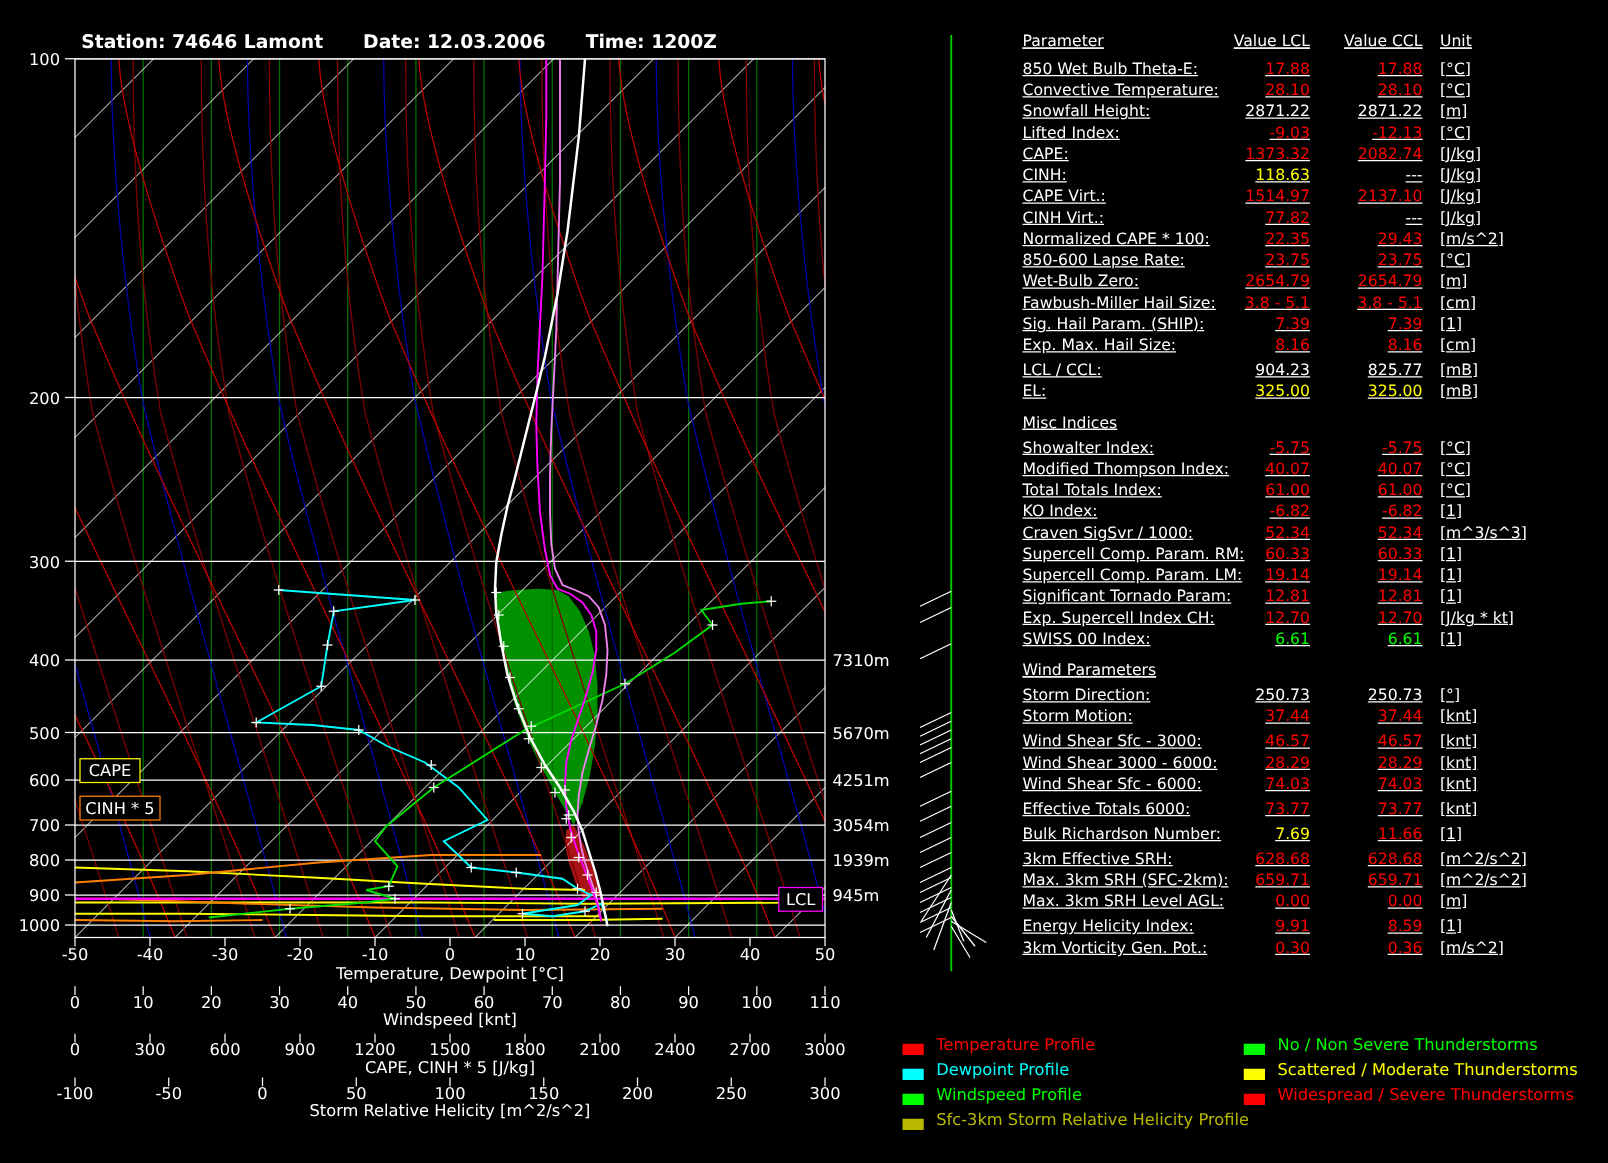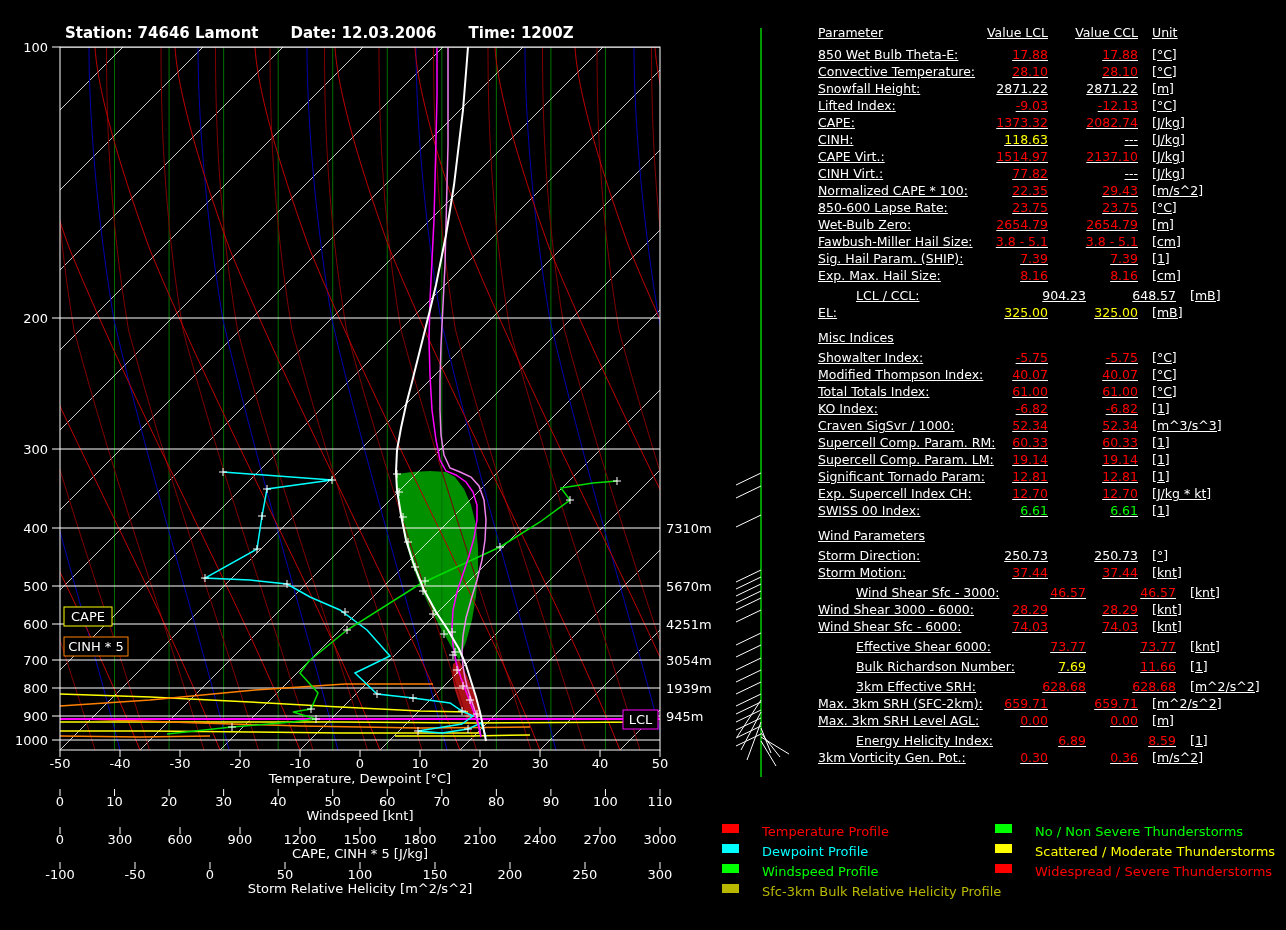--- a/index.html
+++ b/index.html
@@ -7,25 +7,25 @@
        font-family:"DejaVu Sans","Liberation Sans",sans-serif;color:#fff;}
   #hdr{position:absolute;left:65px;top:12px;font-size:15px;font-weight:bold;display:flex;gap:32px;white-space:nowrap;margin-top:12px;}
   #chart-svg{position:absolute;left:0;top:0;}
   #param-table{position:absolute;left:818px;top:24px;width:466px;font-size:12.5px;line-height:17px;white-space:nowrap;text-decoration:underline;}
   .trow{display:grid;grid-template-columns:142px 88px 90px auto;}
   .trow .v1,.trow .v2{text-align:right;}
   .trow .un{padding-left:14px;}
   .thead{margin-bottom:5px;}
   .thead span{text-decoration:underline;}
   .sect{text-decoration:underline;margin:8px 0 3px 0;}
-  .gap{margin-top:3px;margin-left:38px;}
+  .gap{margin-top:3px;}
   .vr{color:#ff0000}.vy{color:#ffff00}.vg{color:#00ff00}.vw{color:#ffffff}
   #legend-left{position:absolute;left:722px;top:824px;font-size:13px;}
   #legend-right{position:absolute;left:995px;top:824px;font-size:13px;}
-  .lrow{display:flex;align-items:flex-start;height:20px;gap:23px;white-space:nowrap;}
+  .lrow{display:flex;align-items:flex-end;height:20px;gap:10px;white-space:nowrap;}
   .sw{width:17px;height:9px;display:inline-block;flex:0 0 17px;}
   svg text{font-family:"DejaVu Sans","Liberation Sans",sans-serif;font-size:13px;fill:#fff;}
 </style>
 </head>
 <body>
 
 <div id="hdr">
   <span>Station: 74646 Lamont</span>
   <span>Date: 12.03.2006</span>
   <span>Time: 1200Z</span>
@@ -464,21 +464,21 @@
       </div>
       <div class="trow">
         <span class="vw">Exp. Max. Hail Size:</span>
         <span class="v1 vr">8.16</span>
         <span class="v2 vr">8.16</span>
         <span class="un vw">[cm]</span>
       </div>
       <div class="trow gap">
         <span class="vw">LCL / CCL:</span>
         <span class="v1 vw">904.23</span>
-        <span class="v2 vw">648.57</span>
+        <span class="v2 vw">825.77</span>
         <span class="un vw">[mB]</span>
       </div>
       <div class="trow">
         <span class="vw">EL:</span>
         <span class="v1 vy">325.00</span>
         <span class="v2 vy">325.00</span>
         <span class="un vw">[mB]</span>
       </div>
       <div class="sect">Misc Indices</div>
       <div class="trow">
@@ -566,21 +566,21 @@
         <span class="v2 vr">28.29</span>
         <span class="un vw">[knt]</span>
       </div>
       <div class="trow">
         <span class="vw">Wind Shear Sfc - 6000:</span>
         <span class="v1 vr">74.03</span>
         <span class="v2 vr">74.03</span>
         <span class="un vw">[knt]</span>
       </div>
       <div class="trow gap">
-        <span class="vw">Effective Shear 6000:</span>
+        <span class="vw">Effective Totals 6000:</span>
         <span class="v1 vr">73.77</span>
         <span class="v2 vr">73.77</span>
         <span class="un vw">[knt]</span>
       </div>
       <div class="trow gap">
         <span class="vw">Bulk Richardson Number:</span>
         <span class="v1 vy">7.69</span>
         <span class="v2 vr">11.66</span>
         <span class="un vw">[1]</span>
       </div>
@@ -597,21 +597,21 @@
         <span class="un vw">[m^2/s^2]</span>
       </div>
       <div class="trow">
         <span class="vw">Max. 3km SRH Level AGL:</span>
         <span class="v1 vr">0.00</span>
         <span class="v2 vr">0.00</span>
         <span class="un vw">[m]</span>
       </div>
       <div class="trow gap">
         <span class="vw">Energy Helicity Index:</span>
-        <span class="v1 vr">6.89</span>
+        <span class="v1 vr">9.91</span>
         <span class="v2 vr">8.59</span>
         <span class="un vw">[1]</span>
       </div>
       <div class="trow">
         <span class="vw">3km Vorticity Gen. Pot.:</span>
         <span class="v1 vr">0.30</span>
         <span class="v2 vr">0.36</span>
         <span class="un vw">[m/s^2]</span>
       </div>
     </div>
@@ -625,21 +625,21 @@
     <div class="lrow">
       <span class="sw" style="background: rgb(0, 255, 255);"></span>
       <span style="color: rgb(0, 255, 255);">Dewpoint Profile</span>
     </div>
     <div class="lrow">
       <span class="sw" style="background: rgb(0, 255, 0);"></span>
       <span style="color: rgb(0, 255, 0);">Windspeed Profile</span>
     </div>
     <div class="lrow">
       <span class="sw" style="background: rgb(184, 184, 0);"></span>
-      <span style="color: rgb(184, 184, 0);">Sfc-3km Bulk Relative Helicity Profile</span>
+      <span style="color: rgb(184, 184, 0);">Sfc-3km Storm Relative Helicity Profile</span>
     </div>
   </div>
 <div id="legend-right">
     <div class="lrow">
       <span class="sw" style="background: rgb(0, 255, 0);"></span>
       <span style="color: rgb(0, 255, 0);">No / Non Severe Thunderstorms</span>
     </div>
     <div class="lrow">
       <span class="sw" style="background: rgb(255, 255, 0);"></span>
       <span style="color: rgb(255, 255, 0);">Scattered / Moderate Thunderstorms</span>

